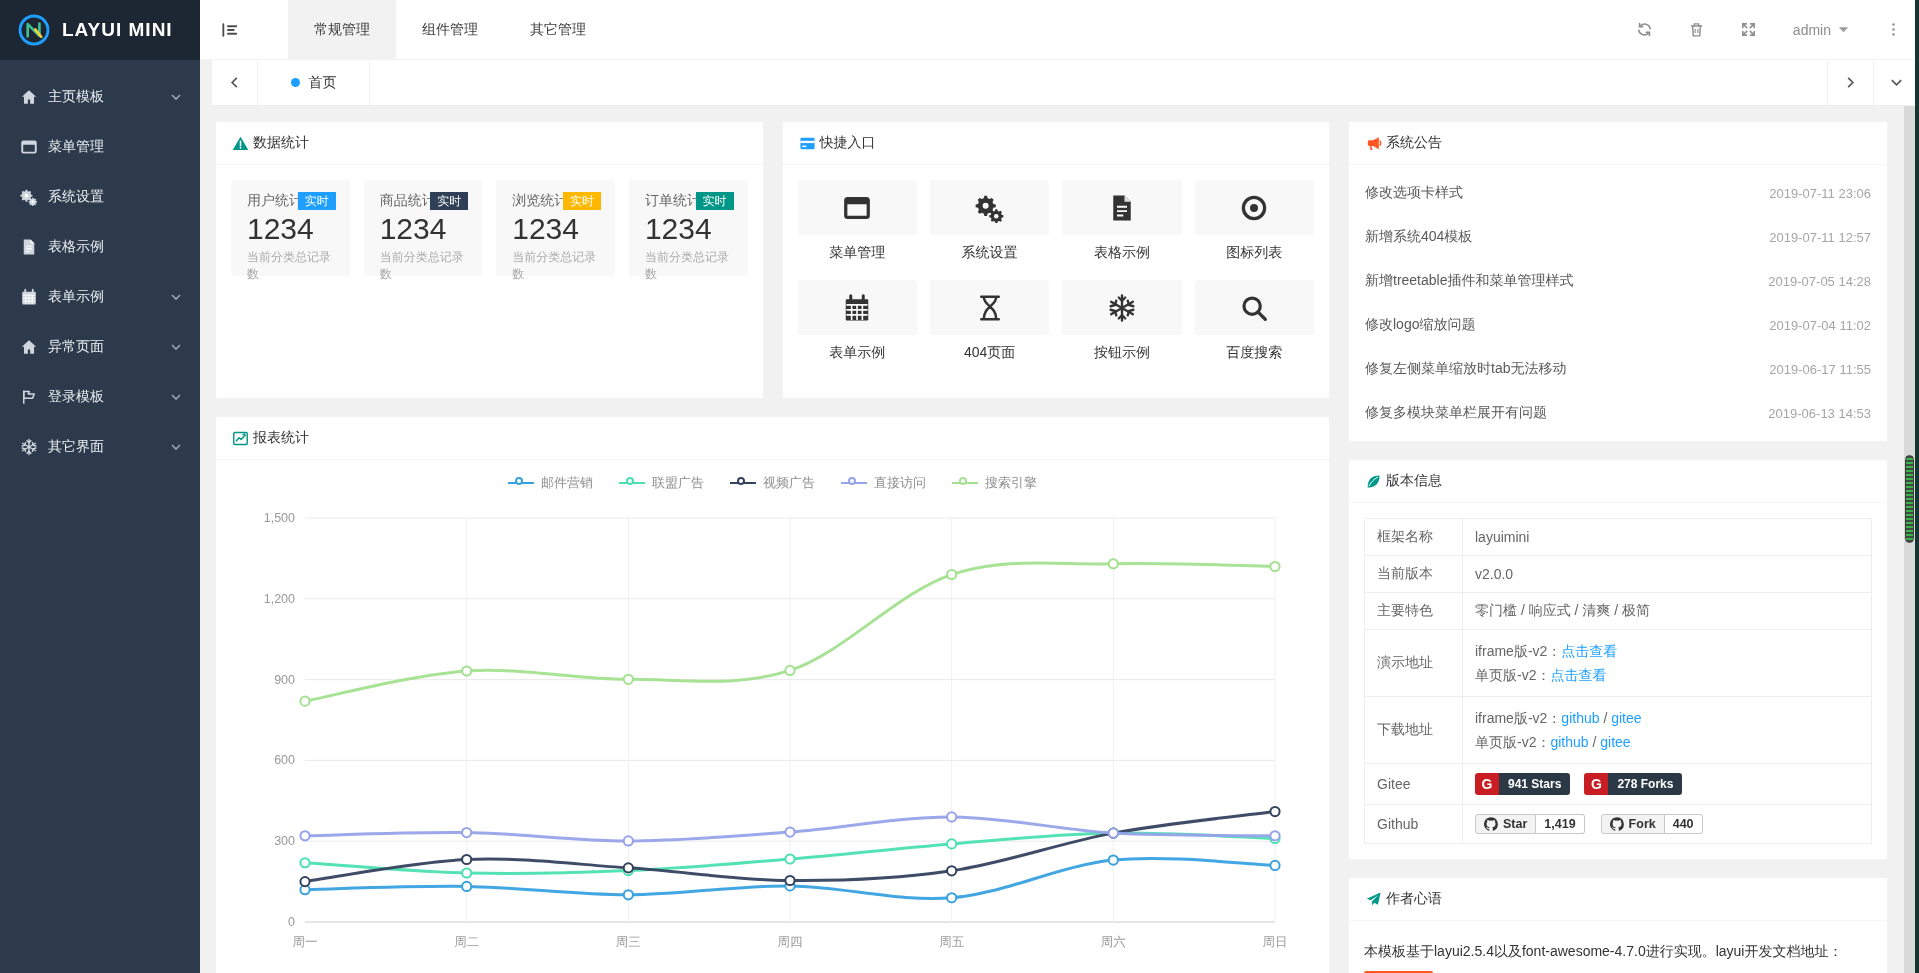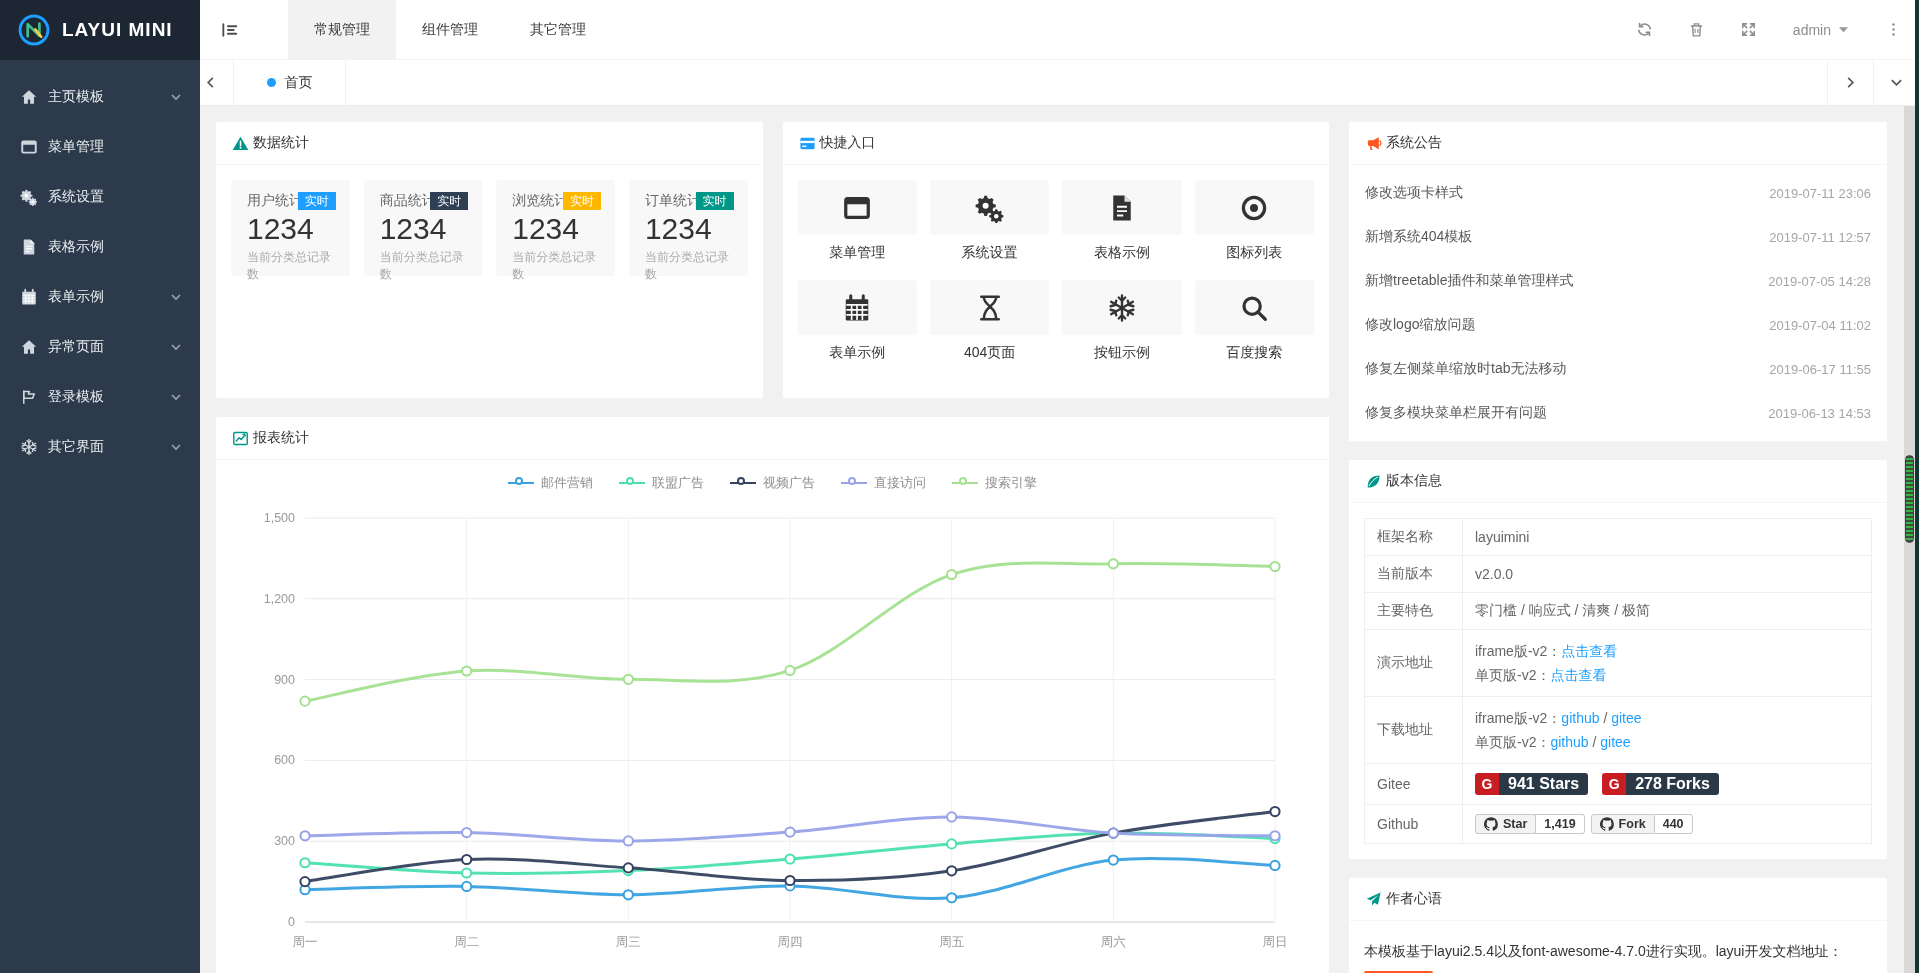--- a/index.html
+++ b/index.html
@@ -26,21 +26,21 @@
   .top-tab { padding:0 26px; display:flex; align-items:center; font-size:14px; color:#3c3c3c; cursor:pointer; }
   .top-tab.active { background:#f2f2f2; }
   .header-right { margin-left:auto; display:flex; align-items:center; height:60px; }
   .h-ico { width:52px; height:60px; display:flex; align-items:center; justify-content:center; color:#8d8d8d; cursor:pointer; }
   .h-ico svg { width:17px; height:17px; }
   .user-drop { display:flex; align-items:center; gap:7px; color:#8d8d8d; font-size:14px; padding:0 18px; cursor:pointer; height:60px; }
   .user-drop .chev { width:11px; height:11px; display:flex; }
   .user-drop svg { width:100%; height:100%; }
 
   
-  .tabbar { position:fixed; left:188px; right:0; top:60px; height:46px; background:#fff; border-bottom:1px solid #ececec; display:flex; z-index:19; }
+  .tabbar { position:fixed; left:212px; right:0; top:60px; height:46px; background:#fff; border-bottom:1px solid #ececec; display:flex; z-index:19; }
   .tb-btn { width:46px; height:100%; display:flex; align-items:center; justify-content:center; color:#555; cursor:pointer; }
   .tb-btn svg { width:13px; height:13px; }
   .tb-left { border-right:1px solid #f0f0f0; }
   .tb-tabs { flex:1; display:flex; }
   .tb-tab { min-width:112px; padding:0 18px; display:flex; align-items:center; justify-content:center; gap:9px; font-size:14px; color:#333; border-right:1px solid #f2f2f2; cursor:pointer; }
   .tb-dot { width:9px; height:9px; border-radius:50%; background:#1E9FFF; }
   .tb-right { border-left:1px solid #f0f0f0; }
 
   
   .main { position:fixed; left:200px; top:106px; right:16px; bottom:0; overflow:hidden; padding:15px; }
@@ -87,22 +87,22 @@
   .notice-date { font-size:13px; color:#a6a6a6; margin-left:12px; flex:none; }
 
   
   .vtable { width:100%; border-collapse:collapse; }
   .vtable td { border:1px solid #eee; font-size:14px; color:#666; padding:9px 12px; }
   .vtable td.vlabel { width:98px; }
   .vline { line-height:24px; }
   .vline a { color:#1E9FFF; text-decoration:none; cursor:pointer; }
   .gitee-badge { display:inline-flex; height:22px; border-radius:3px; overflow:hidden; margin-right:14px; cursor:pointer; vertical-align:middle; }
   .gitee-g { background:#c71d23; color:#fff; width:24px; display:flex; align-items:center; justify-content:center; font-weight:bold; font-size:14px; }
-  .gitee-txt { background:#2b3947; color:#fff; font-size:16px; font-weight:bold; display:flex; align-items:center; padding:0 9px;text-align:center; }
-  .gh-group { display:inline-flex; margin-right:6px; vertical-align:middle; }
+  .gitee-txt { background:#2b3947; color:#fff; font-size:12px; font-weight:bold; display:flex; align-items:center; padding:0 9px;text-align:center; }
+  .gh-group { display:inline-flex; margin-right:16px; vertical-align:middle; }
   .gh-btn { display:flex; align-items:center; gap:5px; background:#f3f3f3; border:1px solid #c9c9c9; border-radius:3px 0 0 3px; font-size:12.5px; font-weight:bold; color:#333; padding:2px 8px; cursor:pointer; }
   .gh-btn svg { width:14px; height:14px; }
   .gh-count { display:flex; align-items:center; background:#fff; border:1px solid #c9c9c9; border-left:none; border-radius:0 3px 3px 0; font-size:12.5px; font-weight:bold; color:#333; padding:2px 8px; cursor:pointer; }
 
   
   .author-card .card-bd { font-size:14px; color:#333; line-height:30px; }
   .tag-orange { display:inline-block; background:#FF5722; color:#fff; font-size:13px; padding:3px 8px; border-radius:2px; line-height:1.2; cursor:pointer; }
 
   
   .scroll-track { position:fixed; top:106px; right:4px; bottom:0; width:11px; background:#d9d9d9; z-index:40; }

